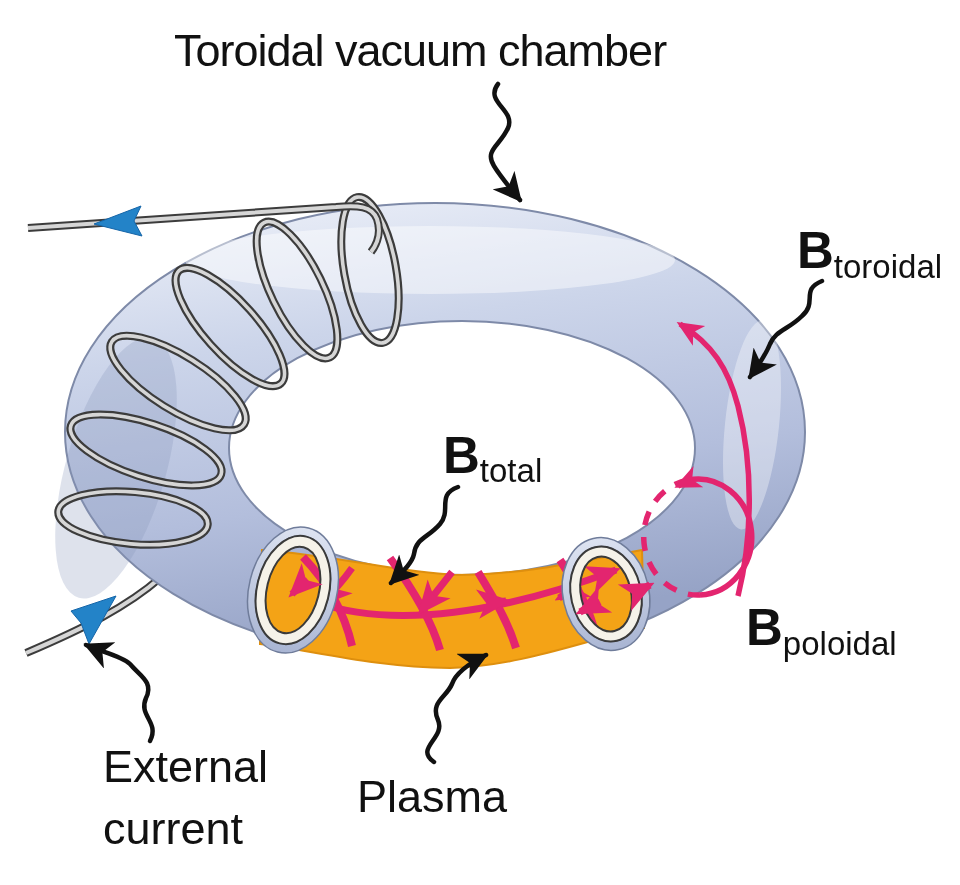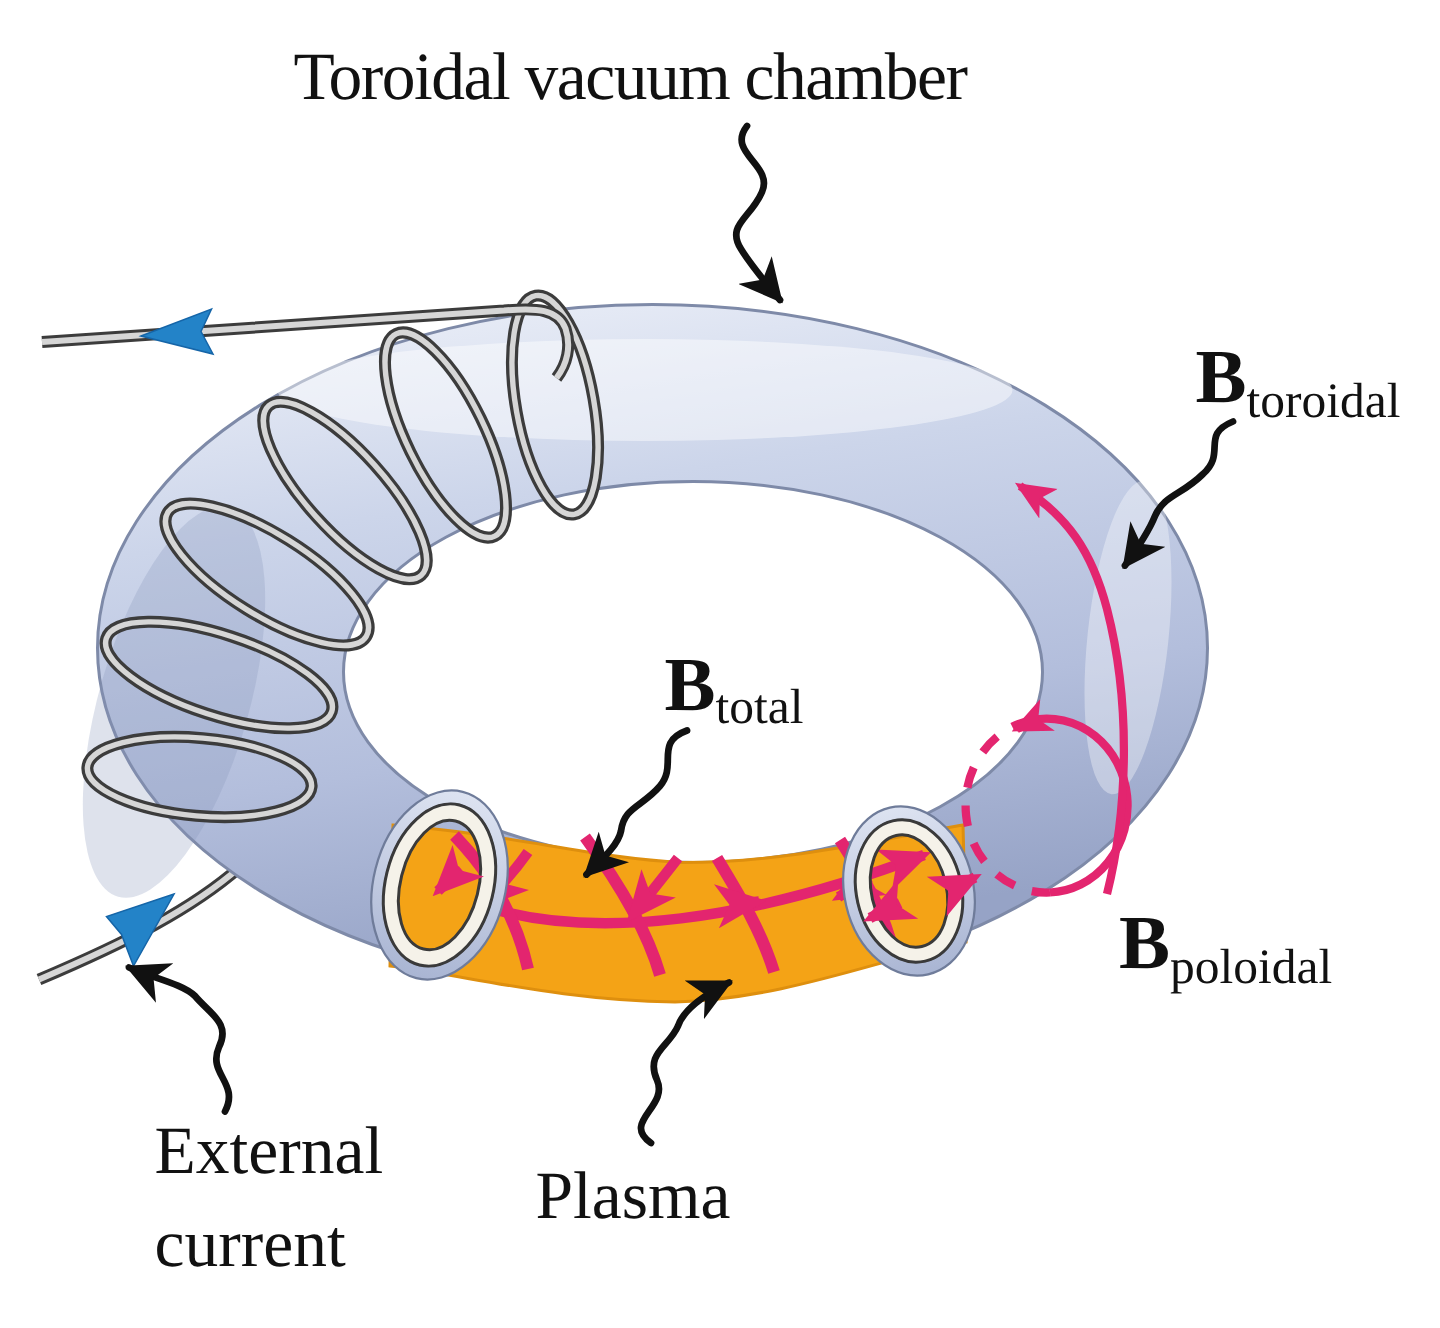--- a/index.html
+++ b/index.html
@@ -1,17 +1,17 @@
 <!DOCTYPE html>
 <html><head>
 <meta charset="utf-8">
 <style>
   html,body{margin:0;padding:0;background:#ffffff;}
   .stage{width:960px;height:885px;position:relative;background:#fff;overflow:hidden;
-         font-family:Liberation Serif, serif;}
+         font-family:Liberation Sans, sans-serif;}
   svg{display:block;}
   text{fill:#111;}
   .title-text{font-size:45px;letter-spacing:-1px;}
   .big-b{font-size:51px;font-weight:bold;}
   .sub{font-size:33px;font-weight:normal;}
   .cap-label{font-size:45px;}
 </style>
 </head>
 <body>
 

